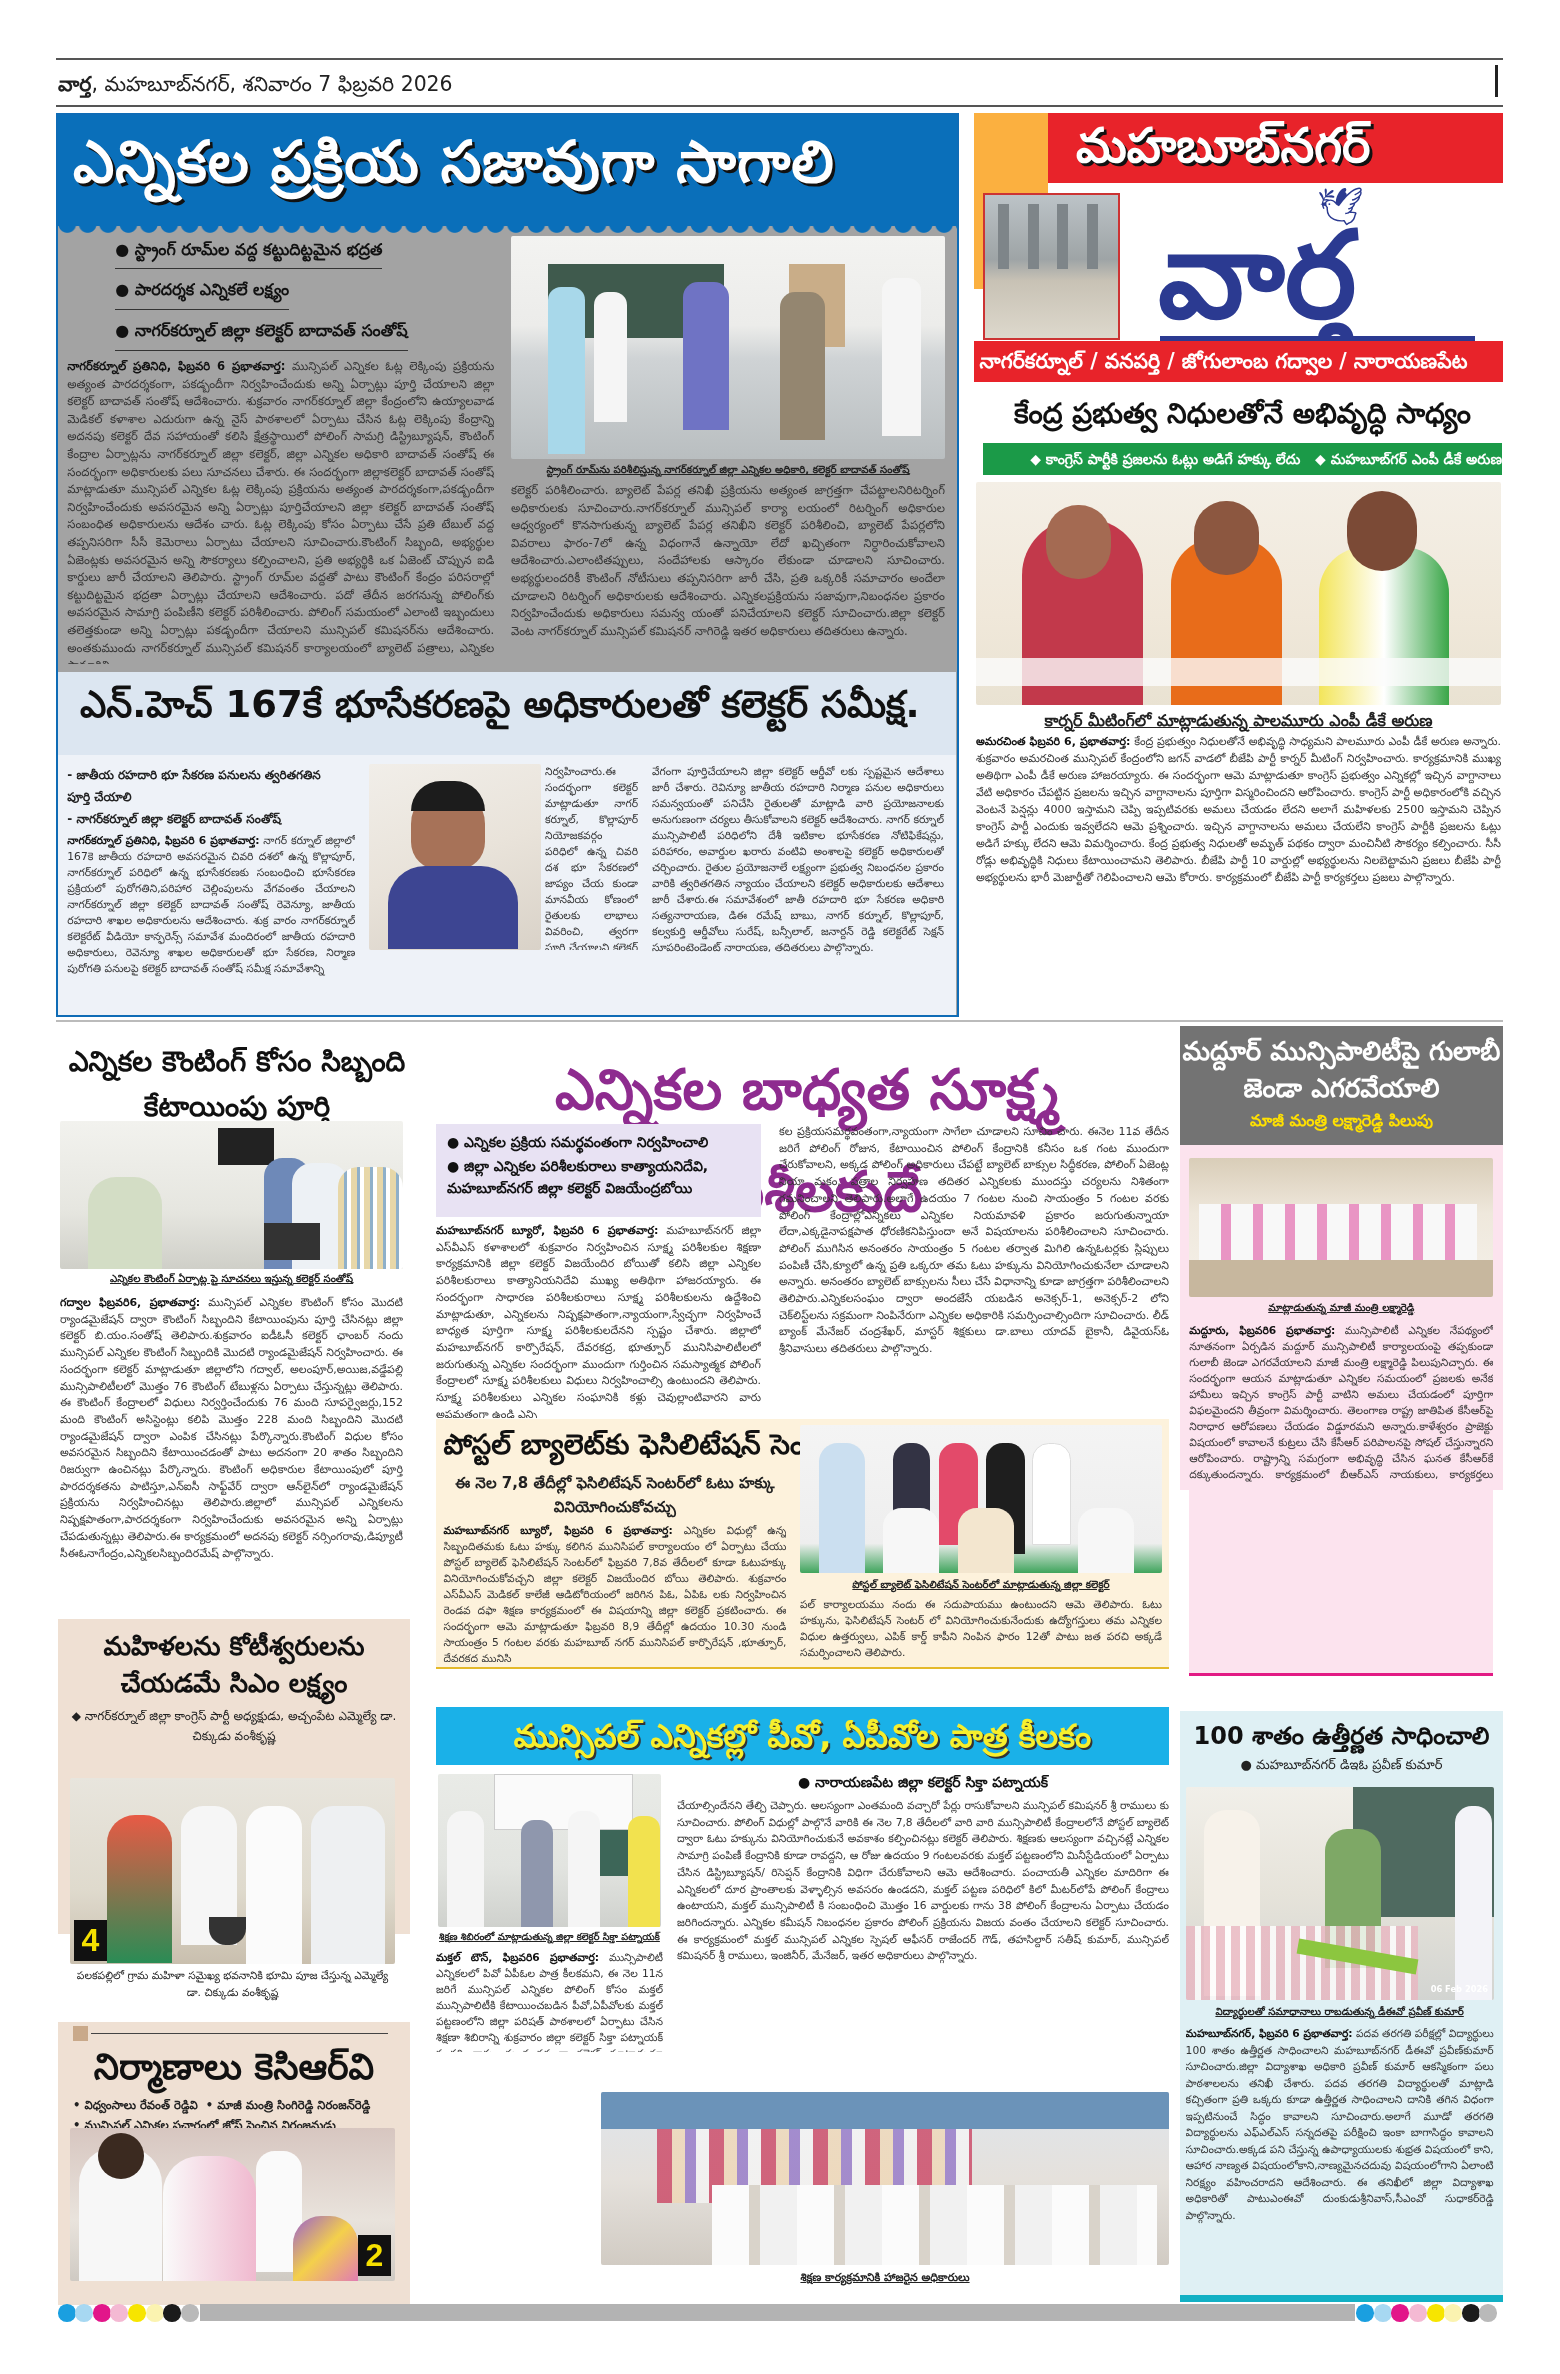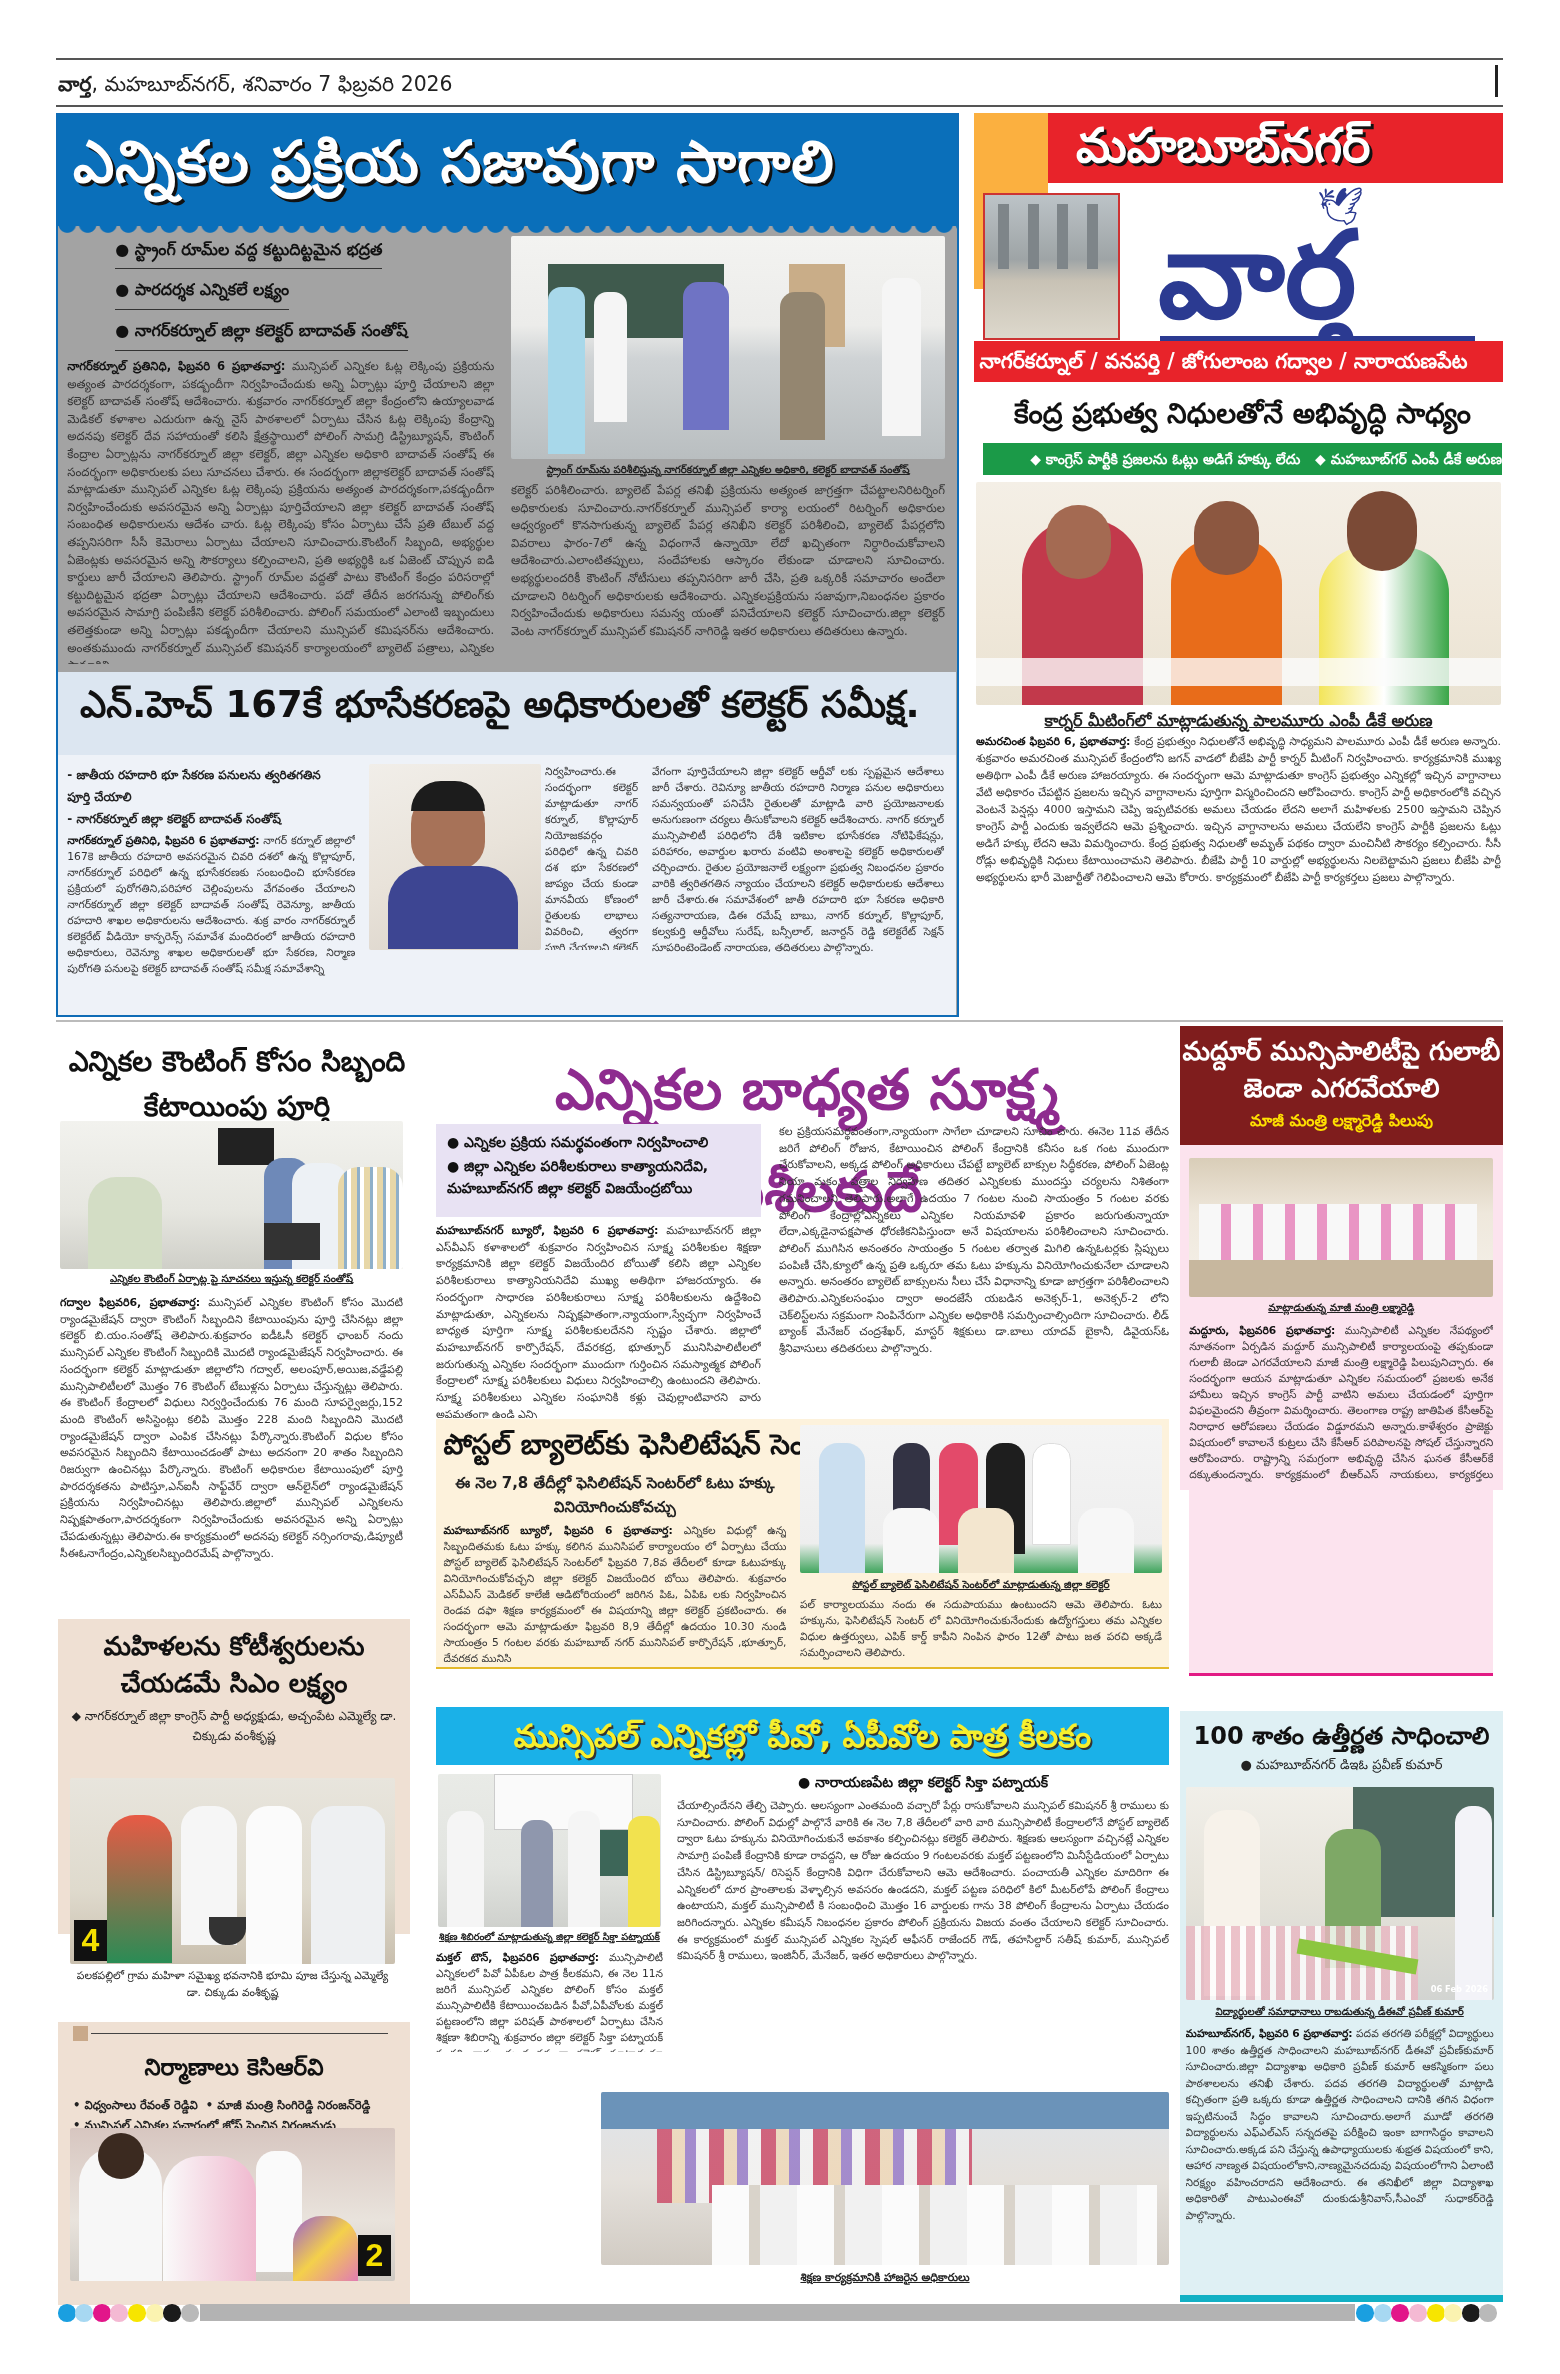--- a/index.html
+++ b/index.html
@@ -39,36 +39,36 @@
   #mast .logo-underline{position:absolute;left:186px;top:223px;width:315px;height:4.6px;background:#2b3a91}
   #mast .dove{position:absolute;left:343px;top:72px;font-size:37px;color:#2b3a91}
   #districts{left:974px;top:341px;width:529px;height:41px;background:#e8232a;color:#fff;font-size:20.4px;font-weight:bold;line-height:41px;padding-left:5.6px;white-space:nowrap;overflow:hidden}
   #rhead{left:983px;top:397px;width:519px;font-size:28px;font-weight:bold;color:#111;text-align:center}
   #greenbar{left:983px;top:443px;width:519px;height:32px;background:#1b9a48;color:#fff;font-size:14px;line-height:32px;text-align:right;font-weight:bold}
 
   
   #cnt-head{left:56px;top:1039px;width:362px;text-align:center;font-size:28px;font-weight:bold;color:#111;line-height:45px}
   #big-head{left:436px;top:1039px;width:742px;text-align:center;font-size:56px;font-weight:bold;color:#8e2b8f;line-height:102px;font-family:"DejaVu Sans",sans-serif}
   #pinkbox{left:1180px;top:1026px;width:323px;height:464px;background:#fce3ee}
-  #pinkbox .hd{position:absolute;left:0;top:0;width:100%;height:119px;background:#7f1d1d;text-align:center;color:#fff}
+  #pinkbox .hd{position:absolute;left:0;top:0;width:100%;height:119px;background:#737373;text-align:center;color:#fff}
   #pinkbox .hd .t1{font-size:26px;font-weight:bold;line-height:37px;padding-top:7.4px}
   #pinkbox .hd .t2{font-size:16px;font-weight:bold;color:#ffe000;margin-top:3.7px}
 
   #lavender{left:436px;top:1124px;width:325px;height:93px;background:#e8e2f3}
   .lav-line{font-size:14px;font-weight:bold;color:#111;line-height:22px}
 
   #postal{left:436px;top:1419px;width:733px;height:250px;background:#fdf2dc;border-bottom:2.8px solid #e4b92a}
   #postal h3{position:absolute;left:7.4px;top:9.3px;font-size:28px;font-weight:bold;color:#111}
   #postal .sub{position:absolute;left:7.4px;top:52px;width:343px;text-align:center;font-size:15px;font-weight:bold;line-height:24px}
 
   #womenbox{left:58px;top:1619px;width:352px;height:315px;background:#efe0d3}
   #womenbox h3{text-align:center;font-size:26px;font-weight:bold;line-height:37px;padding-top:9.3px;color:#111}
   #womenbox .sub{text-align:center;font-size:12px;line-height:20.4px;padding:3.7px 13px;color:#222}
   #kcrbox{left:58px;top:2022px;width:352px;height:283px;background:#efe0d3}
-  #kcrbox h3{text-align:center;font-size:23px;font-weight:bold;line-height:56px;color:#111}
+  #kcrbox h3{text-align:center;font-size:36px;font-weight:bold;line-height:56px;color:#111}
   #kcrbox .sub{font-size:11.6px;line-height:20.4px;padding:0 15px;color:#222;font-weight:bold}
 
   #munhead{left:436px;top:1707px;width:733px;height:58px;background:#1ab1e8;color:#f7ef2d;font-size:32px;font-weight:bold;line-height:58px;text-align:center;text-shadow:1.9px 1.9px 0 #333}
   #eduBox{left:1180px;top:1711px;width:323px;height:591px;background:#dff0f4;border-bottom:7.4px solid #12b0c4}
   #eduBox h3{text-align:center;font-size:24px;font-weight:bold;padding-top:11px;color:#111}
   #eduBox .sub{text-align:center;font-size:13px;margin-top:1px;color:#222}
 
   .colorbar{position:absolute;top:2304px;height:16.7px}
   .dot{position:absolute;top:2304px;width:17.6px;height:17.6px;border-radius:50%}
 </style>

